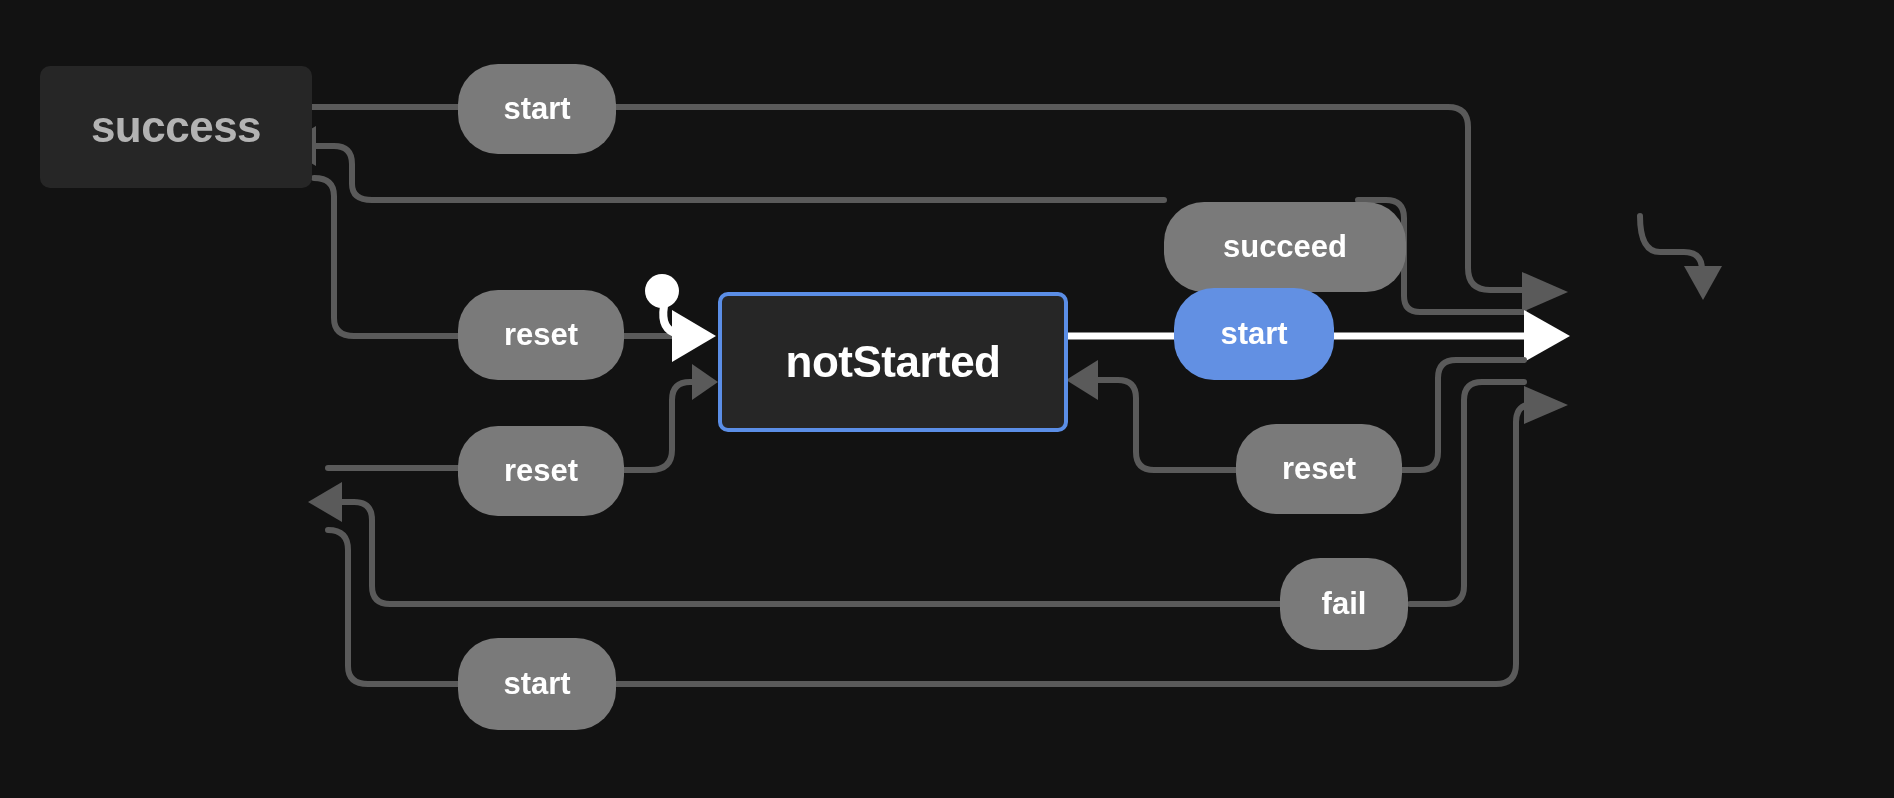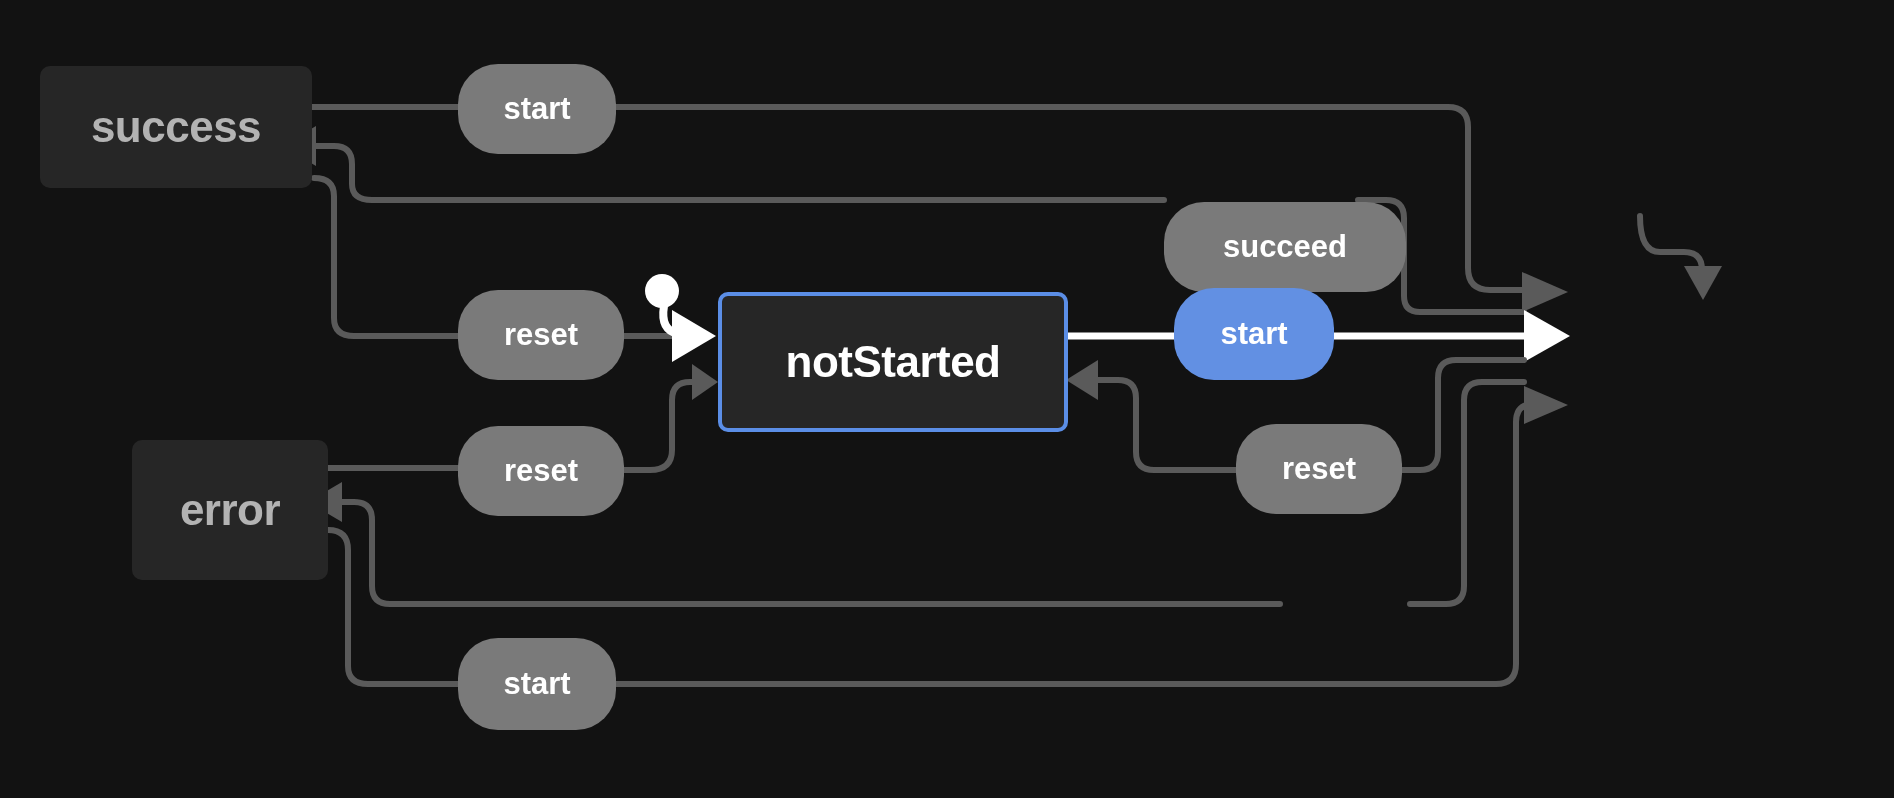--- a/index.html
+++ b/index.html
@@ -148,23 +148,20 @@
   </svg>
 
   <div class="node-box" style="left:40px; top:66px; width:272px; height:122px;">
     <span>success</span>
   </div>
 
   <div class="node-box active" style="left:718px; top:292px; width:350px; height:140px;">
     <span>notStarted</span>
   </div>
 
-  <div class="node-box" style="left:132px; top:440px; width:196px; height:140px;">
-    <span>error</span>
-  </div>
 
 
   <div class="pill" style="left:458px; top:64px; width:158px; height:90px;">
     <span>start</span>
   </div>
 
   <div class="pill" style="left:1164px; top:169px; width:242px; height:90px;margin-top:33px;">
     <span>succeed</span>
   </div>
 
@@ -178,18 +175,21 @@
   </div>
 
   <div class="pill" style="left:1236px; top:424px; width:166px; height:90px;">
     <span>reset</span>
   </div>
 
   <div class="pill" style="left:458px; top:426px; width:166px; height:90px;">
     <span>reset</span>
   </div>
 
+  <div class="pill" style="left:1280px; top:558px; width:128px; height:92px;">
+    <span>fail</span>
+  </div>
 
   <div class="pill" style="left:458px; top:638px; width:158px; height:92px;">
     <span>start</span>
   </div>
 
 </div>
 
 </body></html>

